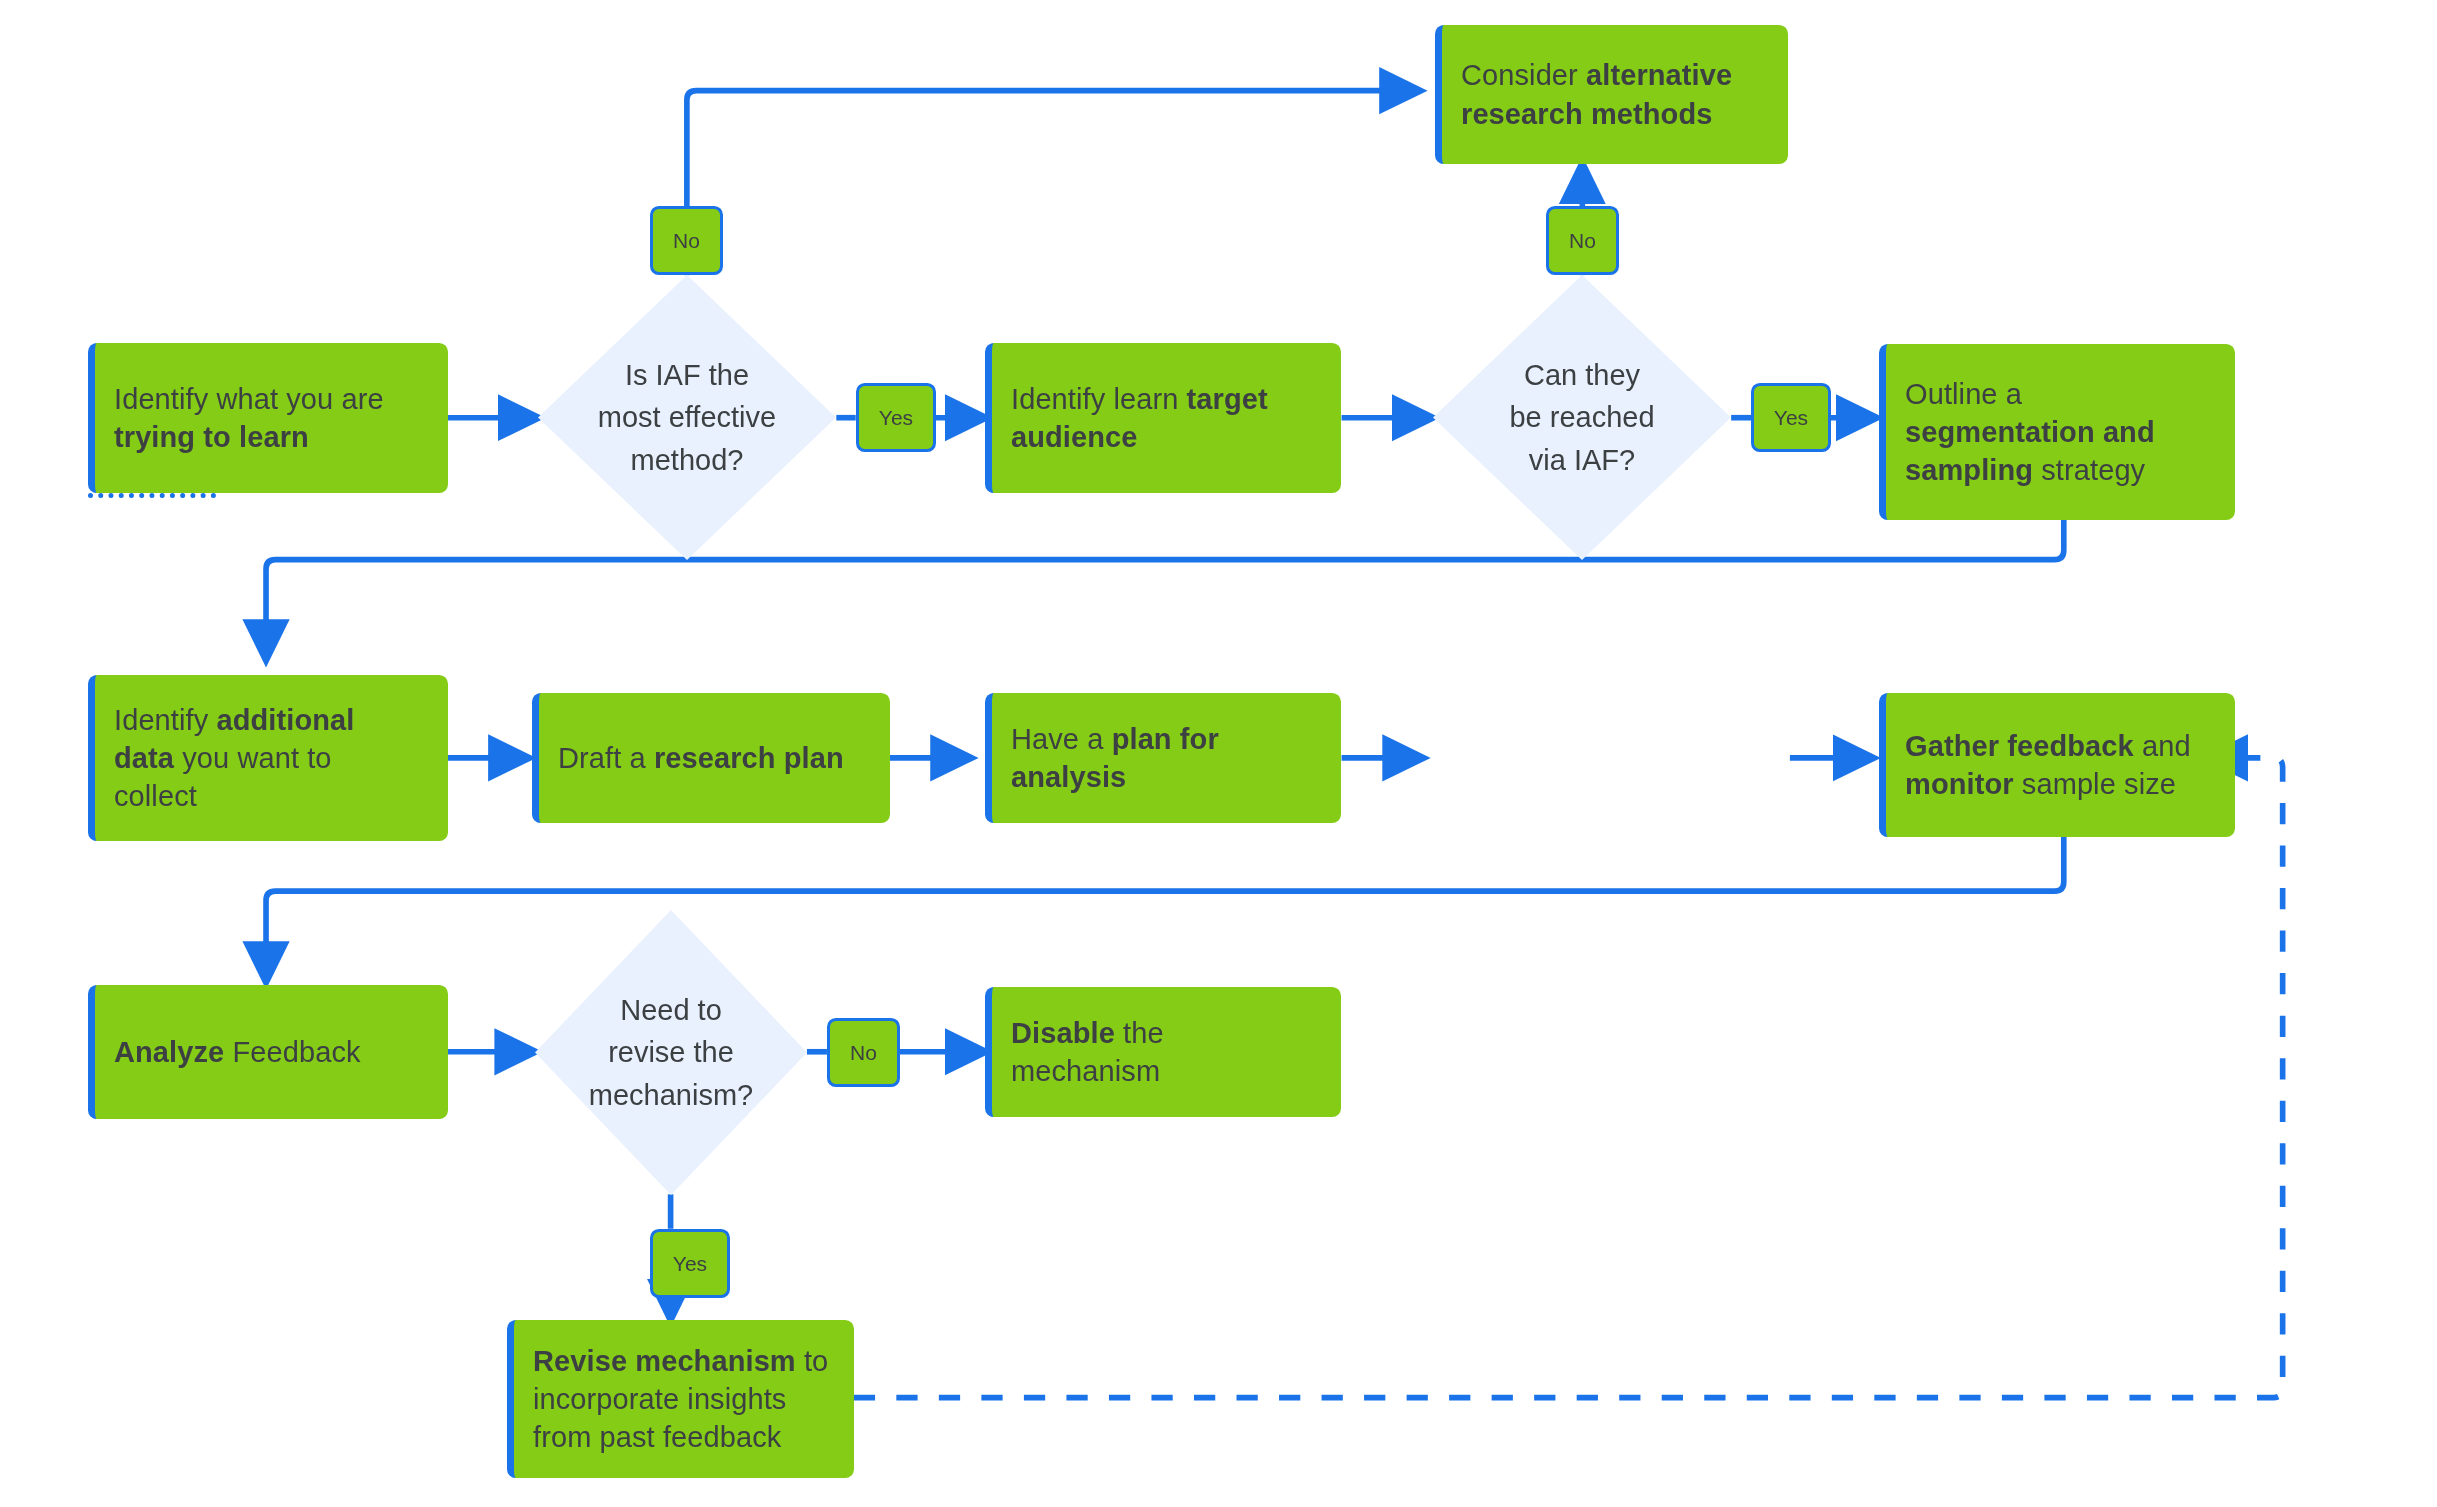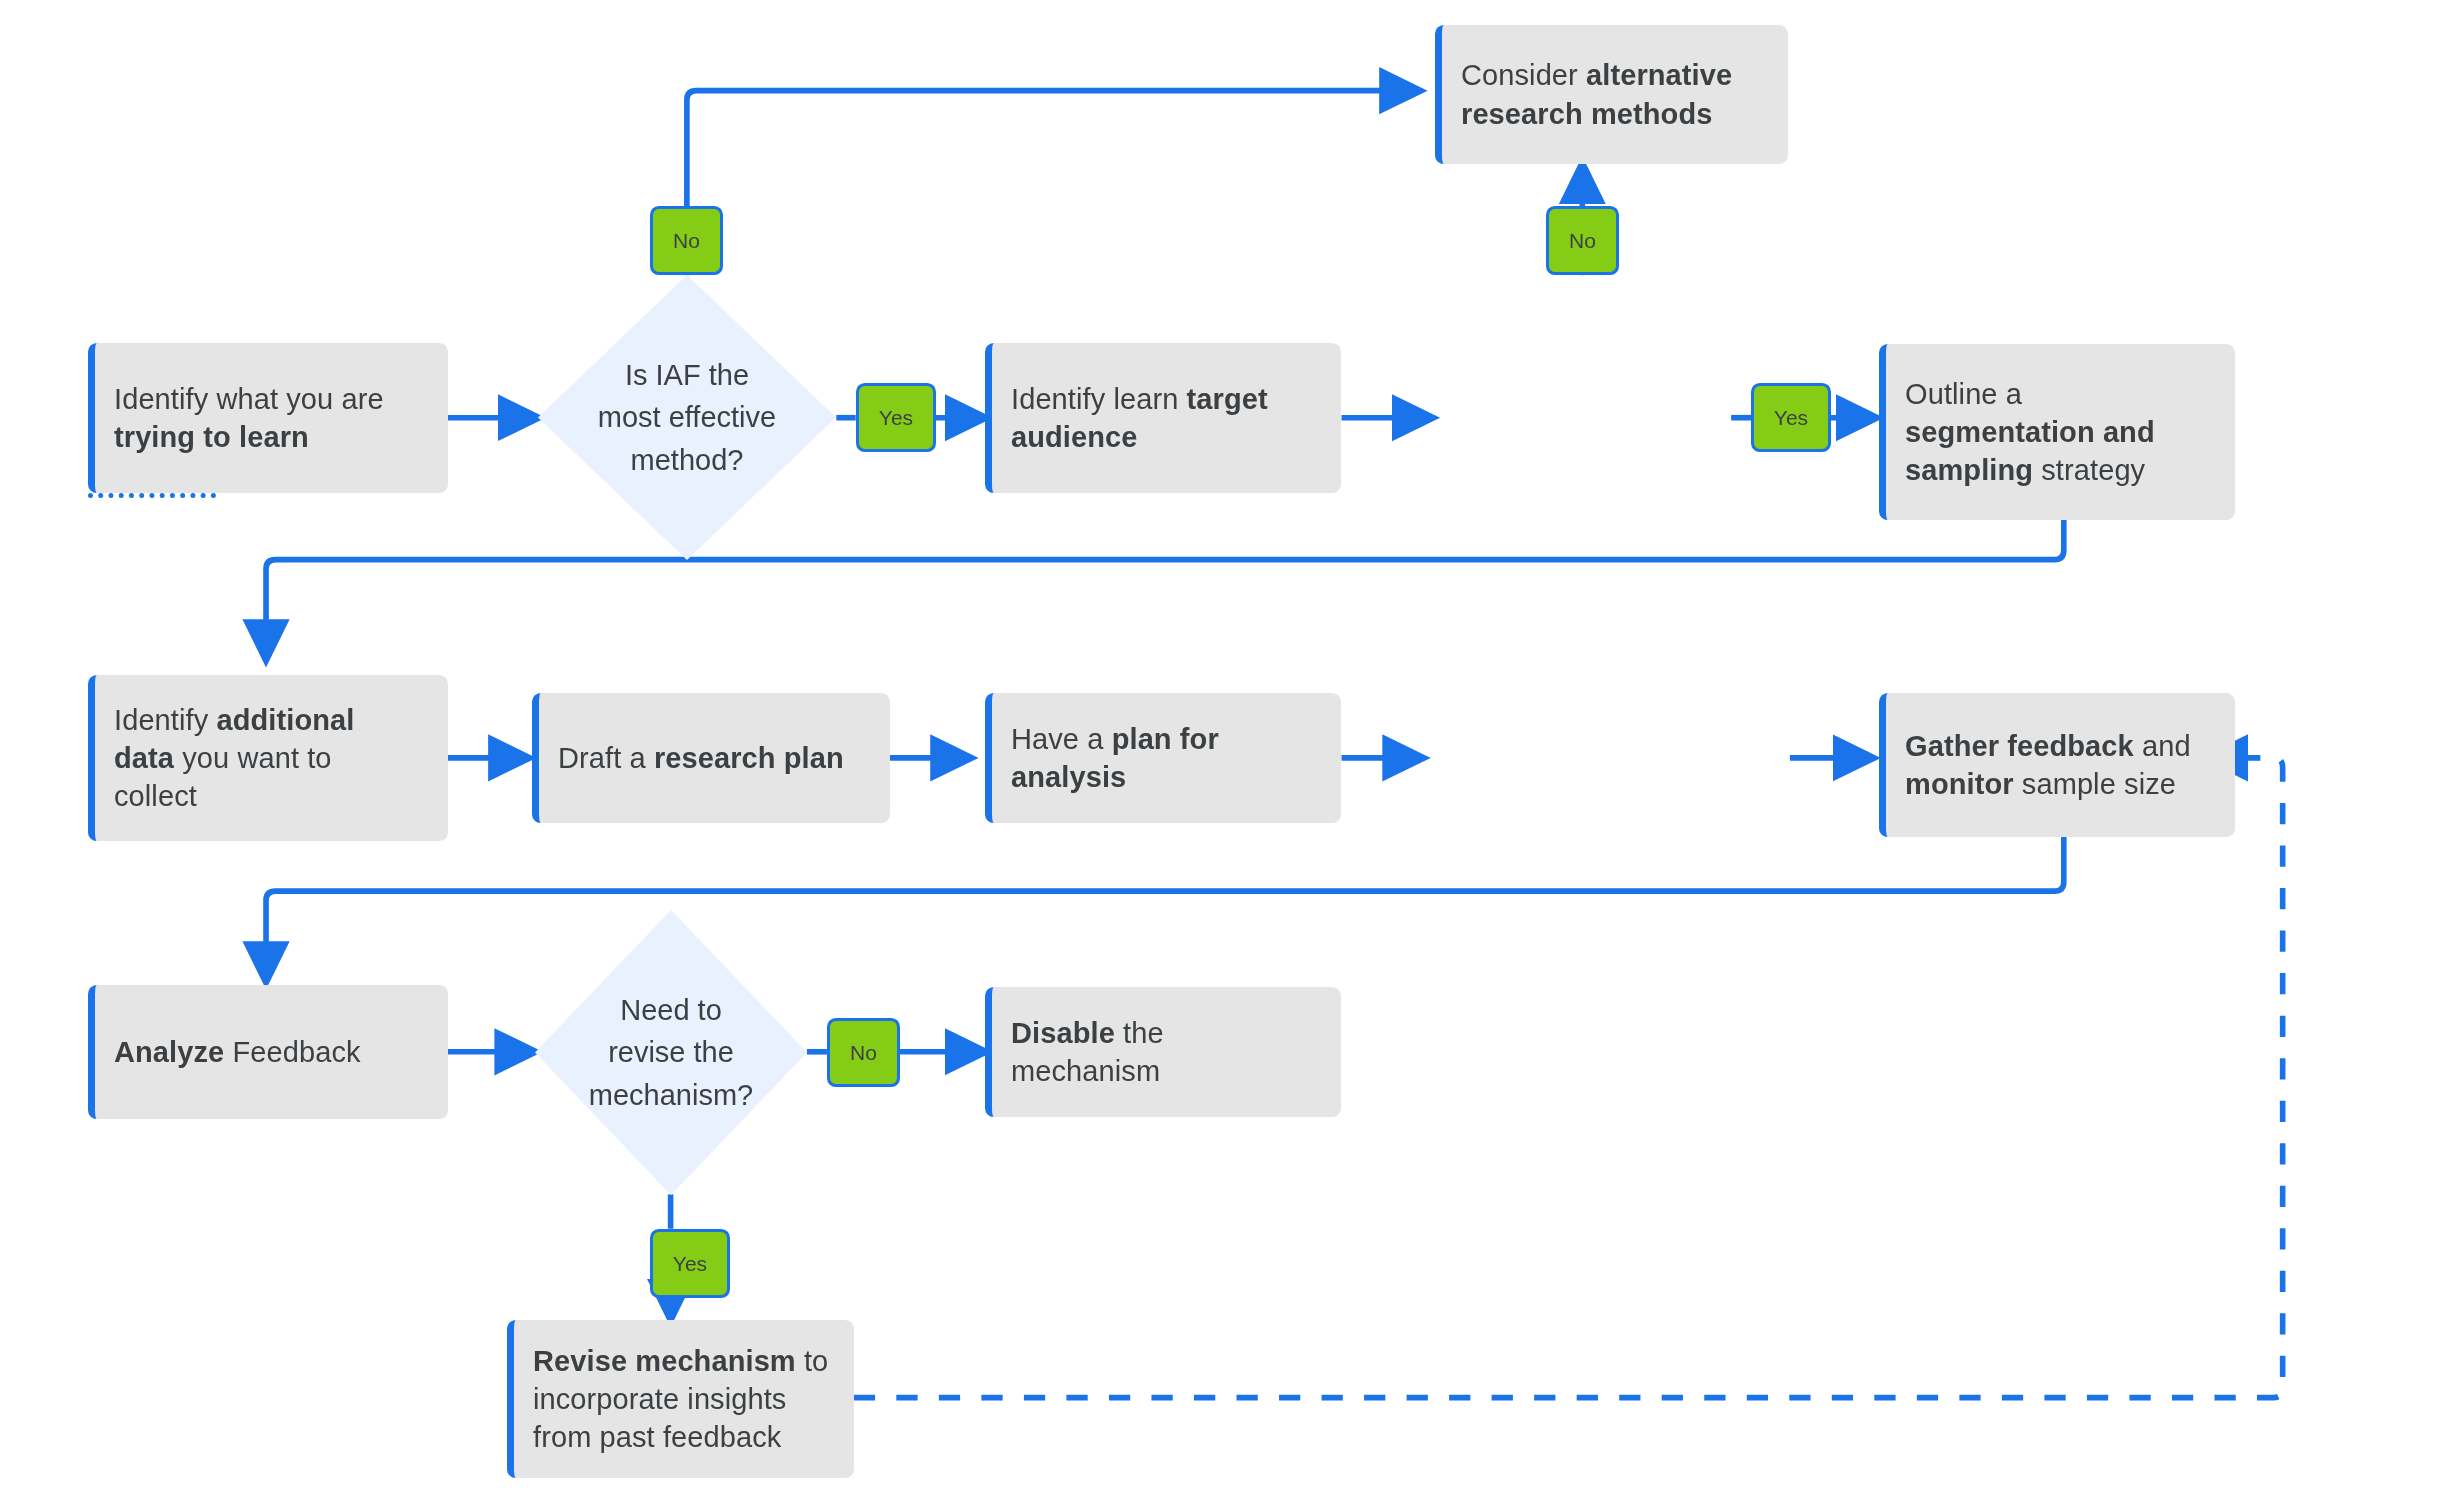--- a/index.html
+++ b/index.html
@@ -8,21 +8,21 @@
     width:2438px;height:1507px;
     position:relative;overflow:hidden;
     -webkit-font-smoothing:antialiased;
   }
   #stage{position:absolute;left:0;top:0;width:2438px;height:1507px;}
 
   svg.edges{position:absolute;left:0;top:0;width:2438px;height:1507px;pointer-events:none;}
 
   .node{
     position:absolute;
-    background:#e5e5e5;
+    background:#84cc16;
     border-radius:8.8px;
     border-left:7.5px solid #1a73e8;
     box-sizing:border-box;
     display:flex;align-items:center;
     padding:0 21px 0 19px;
   }
   .node .txt{
     color:#3c4043;
     font-size:29px;
     line-height:1.32;
@@ -150,20 +150,28 @@
     </div>
   </div>
 
   <div class="node" style="left:985px;top:343px;width:356px;height:150px;">
     <div class="txt">
       <span>Identify learn </span><b>target</b><br>
       <b>audience</b>
     </div>
   </div>
 
+  <div class="diamond" style="left:1433px;top:275px;width:298px;height:285px;">
+    <div class="dshape"></div>
+    <div class="dtxt">
+      <span>Can they</span><br>
+      <span>be reached</span><br>
+      <span>via IAF?</span>
+    </div>
+  </div>
 
   <div class="pill" style="left:1546px;top:206px;width:73px;height:69px;">
       <span>No</span>
     </div>
 
   <div class="pill" style="left:1751px;top:383px;width:80px;height:69px;">
       <span>Yes</span>
     </div>
 
   <div class="node" style="left:1879px;top:344px;width:356px;height:176px;">

